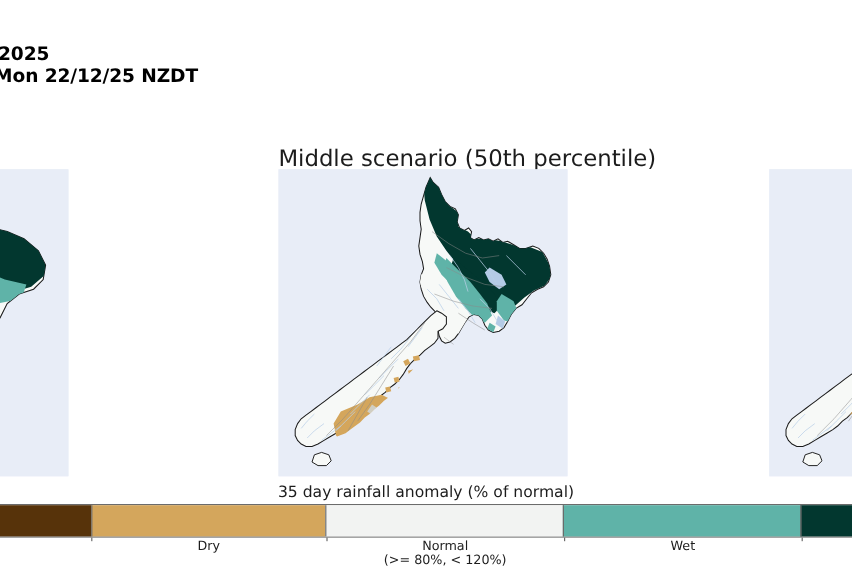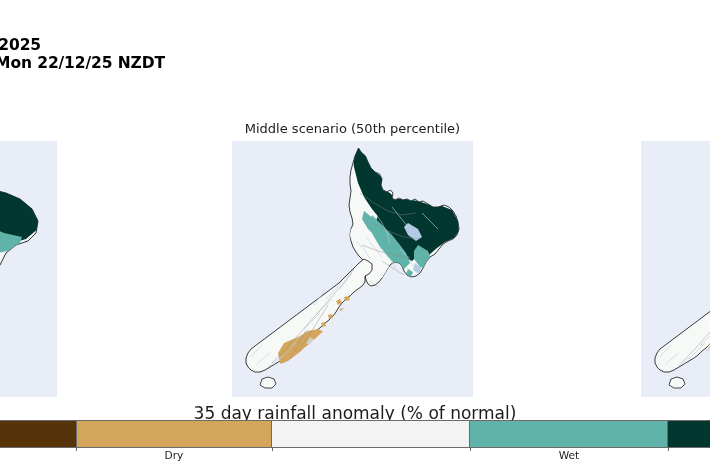--- a/index.html
+++ b/index.html
@@ -17,38 +17,38 @@
     white-space:nowrap;letter-spacing:-0.1px;color:#000;
   }
   .subtitle{
     position:absolute;left:-118px;top:90px;width:420px;
     font-style:italic;font-size:8.3px;line-height:9.6px;
     color:#333;white-space:nowrap;
   }
 
   
   .panel-title{
-    position:absolute;top:121px;font-size:13px;color:#1c1c1c;
+    position:absolute;top:121px;font-size:19px;color:#1c1c1c;
     white-space:nowrap;text-align:center;
   }
   .map-panel{
     position:absolute;top:141px;height:256px;
     background:#e8edf7;overflow:hidden;
   }
   #panel-left{left:-180px;width:237px;}
   #panel-mid{left:232px;width:241px;}
   #panel-right{left:641px;width:241px;}
 
   .map-inner{position:absolute;left:0;top:0;width:241px;height:256px;}
   .map-inner svg{display:block;width:241px;height:256px;}
 
   
   .legend-caption{
     position:absolute;left:0;right:0;top:403px;
-    text-align:center;font-size:17px;color:#1c1c1c;
+    text-align:center;font-size:13px;color:#1c1c1c;
   }
   .legend-bar{
     position:absolute;left:0;top:420px;width:710px;height:28px;
     display:flex;border-top:1px solid #6b6b6b;border-bottom:1px solid #6b6b6b;
     box-sizing:border-box;
   }
   .legend-swatch{height:100%;}
   .legend-swatch + .legend-swatch{border-left:1px solid #6b6b6b;}
   .legend-labels{position:absolute;left:0;top:449px;width:603px;height:24px;}
   .legend-label{
@@ -253,20 +253,22 @@
       <div class="legend-swatch" style="background: rgb(212, 166, 92); width: 196px;"></div>
       <div class="legend-swatch" style="background: rgb(242, 243, 242); width: 198px;"></div>
       <div class="legend-swatch" style="background: rgb(95, 179, 168); width: 198px;"></div>
       <div class="legend-swatch" style="background: rgb(2, 55, 47); width: 42px;"></div>
     </div>
   <div class="legend-labels" id="legend-labels">
       <div class="legend-label" style="left: 76px; width: 196px;">
         <span class="lab-name">Dry</span>
       </div>
       <div class="legend-label" style="left: 272px; width: 198px;">
+        <span class="lab-name">Normal</span>
+        <span class="lab-range">(&gt;= 80%, &lt; 120%)</span>
       </div>
       <div class="legend-label" style="left: 470px; width: 198px;">
         <span class="lab-name">Wet</span>
       </div>
     </div>
 
 <div class="tick" style="left: 76px;"></div>
     <div class="tick" style="left: 272px;"></div>
     <div class="tick" style="left: 470px;"></div>
     <div class="tick" style="left: 668px;"></div>

